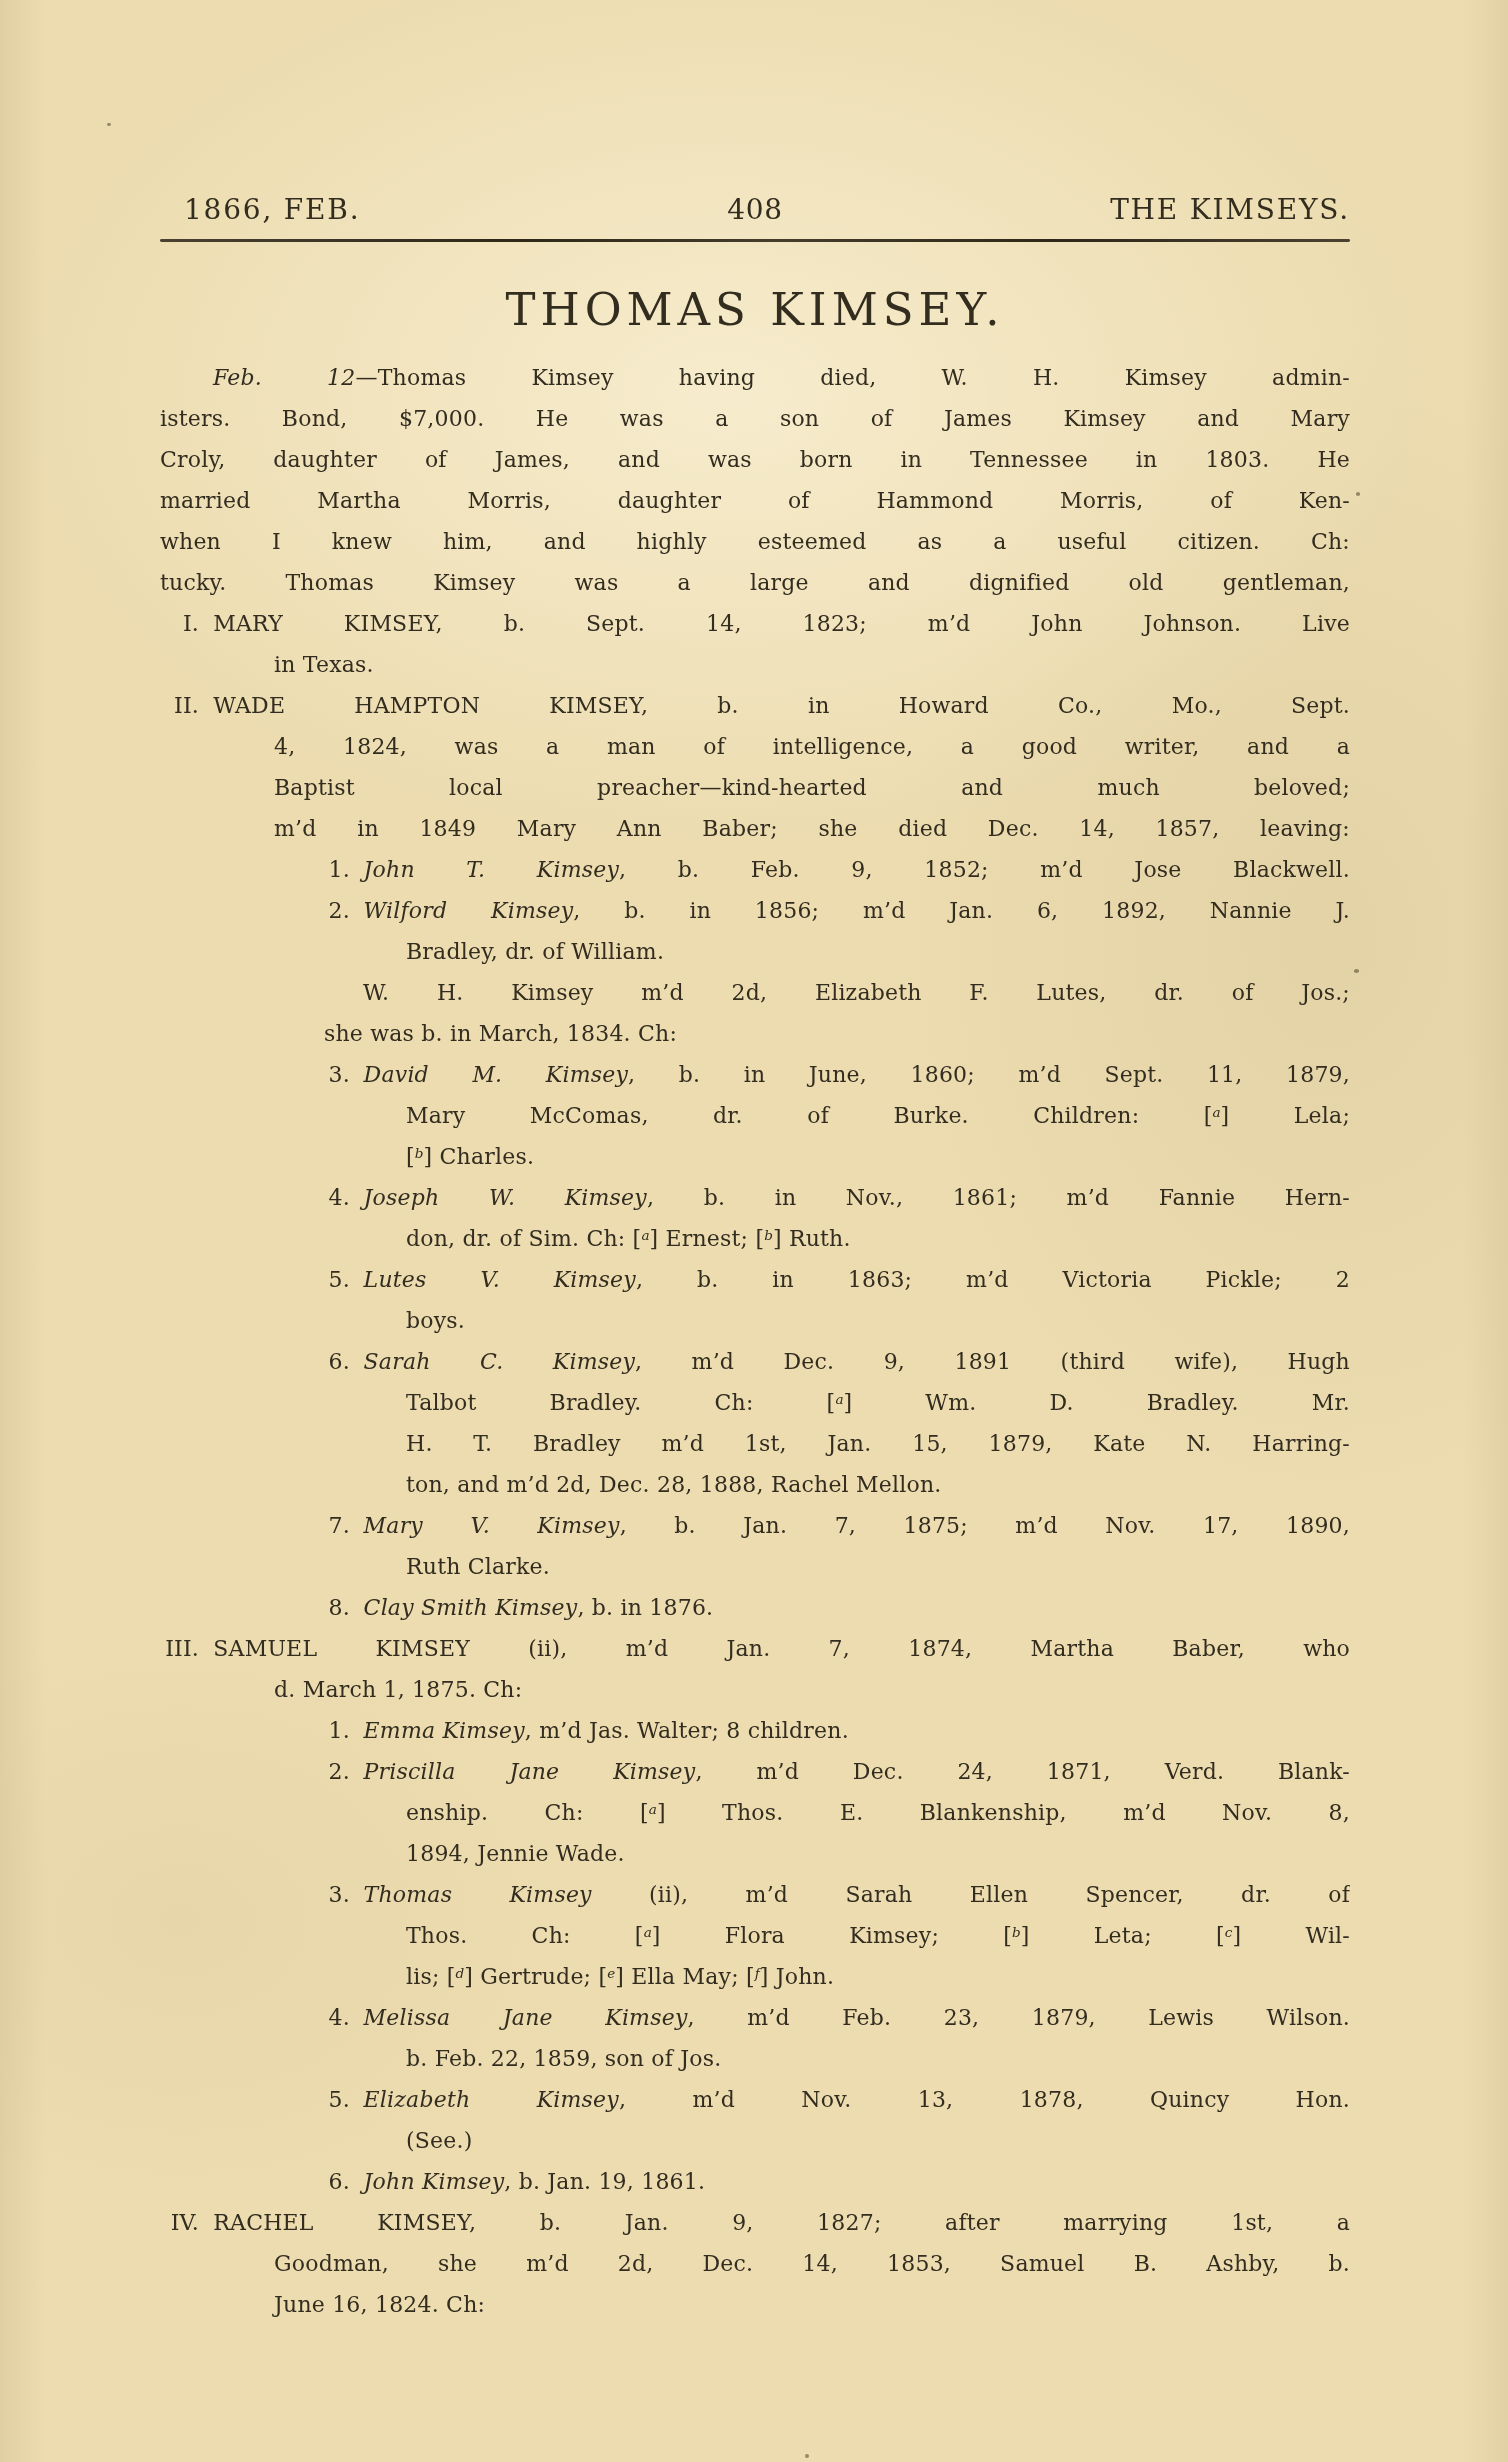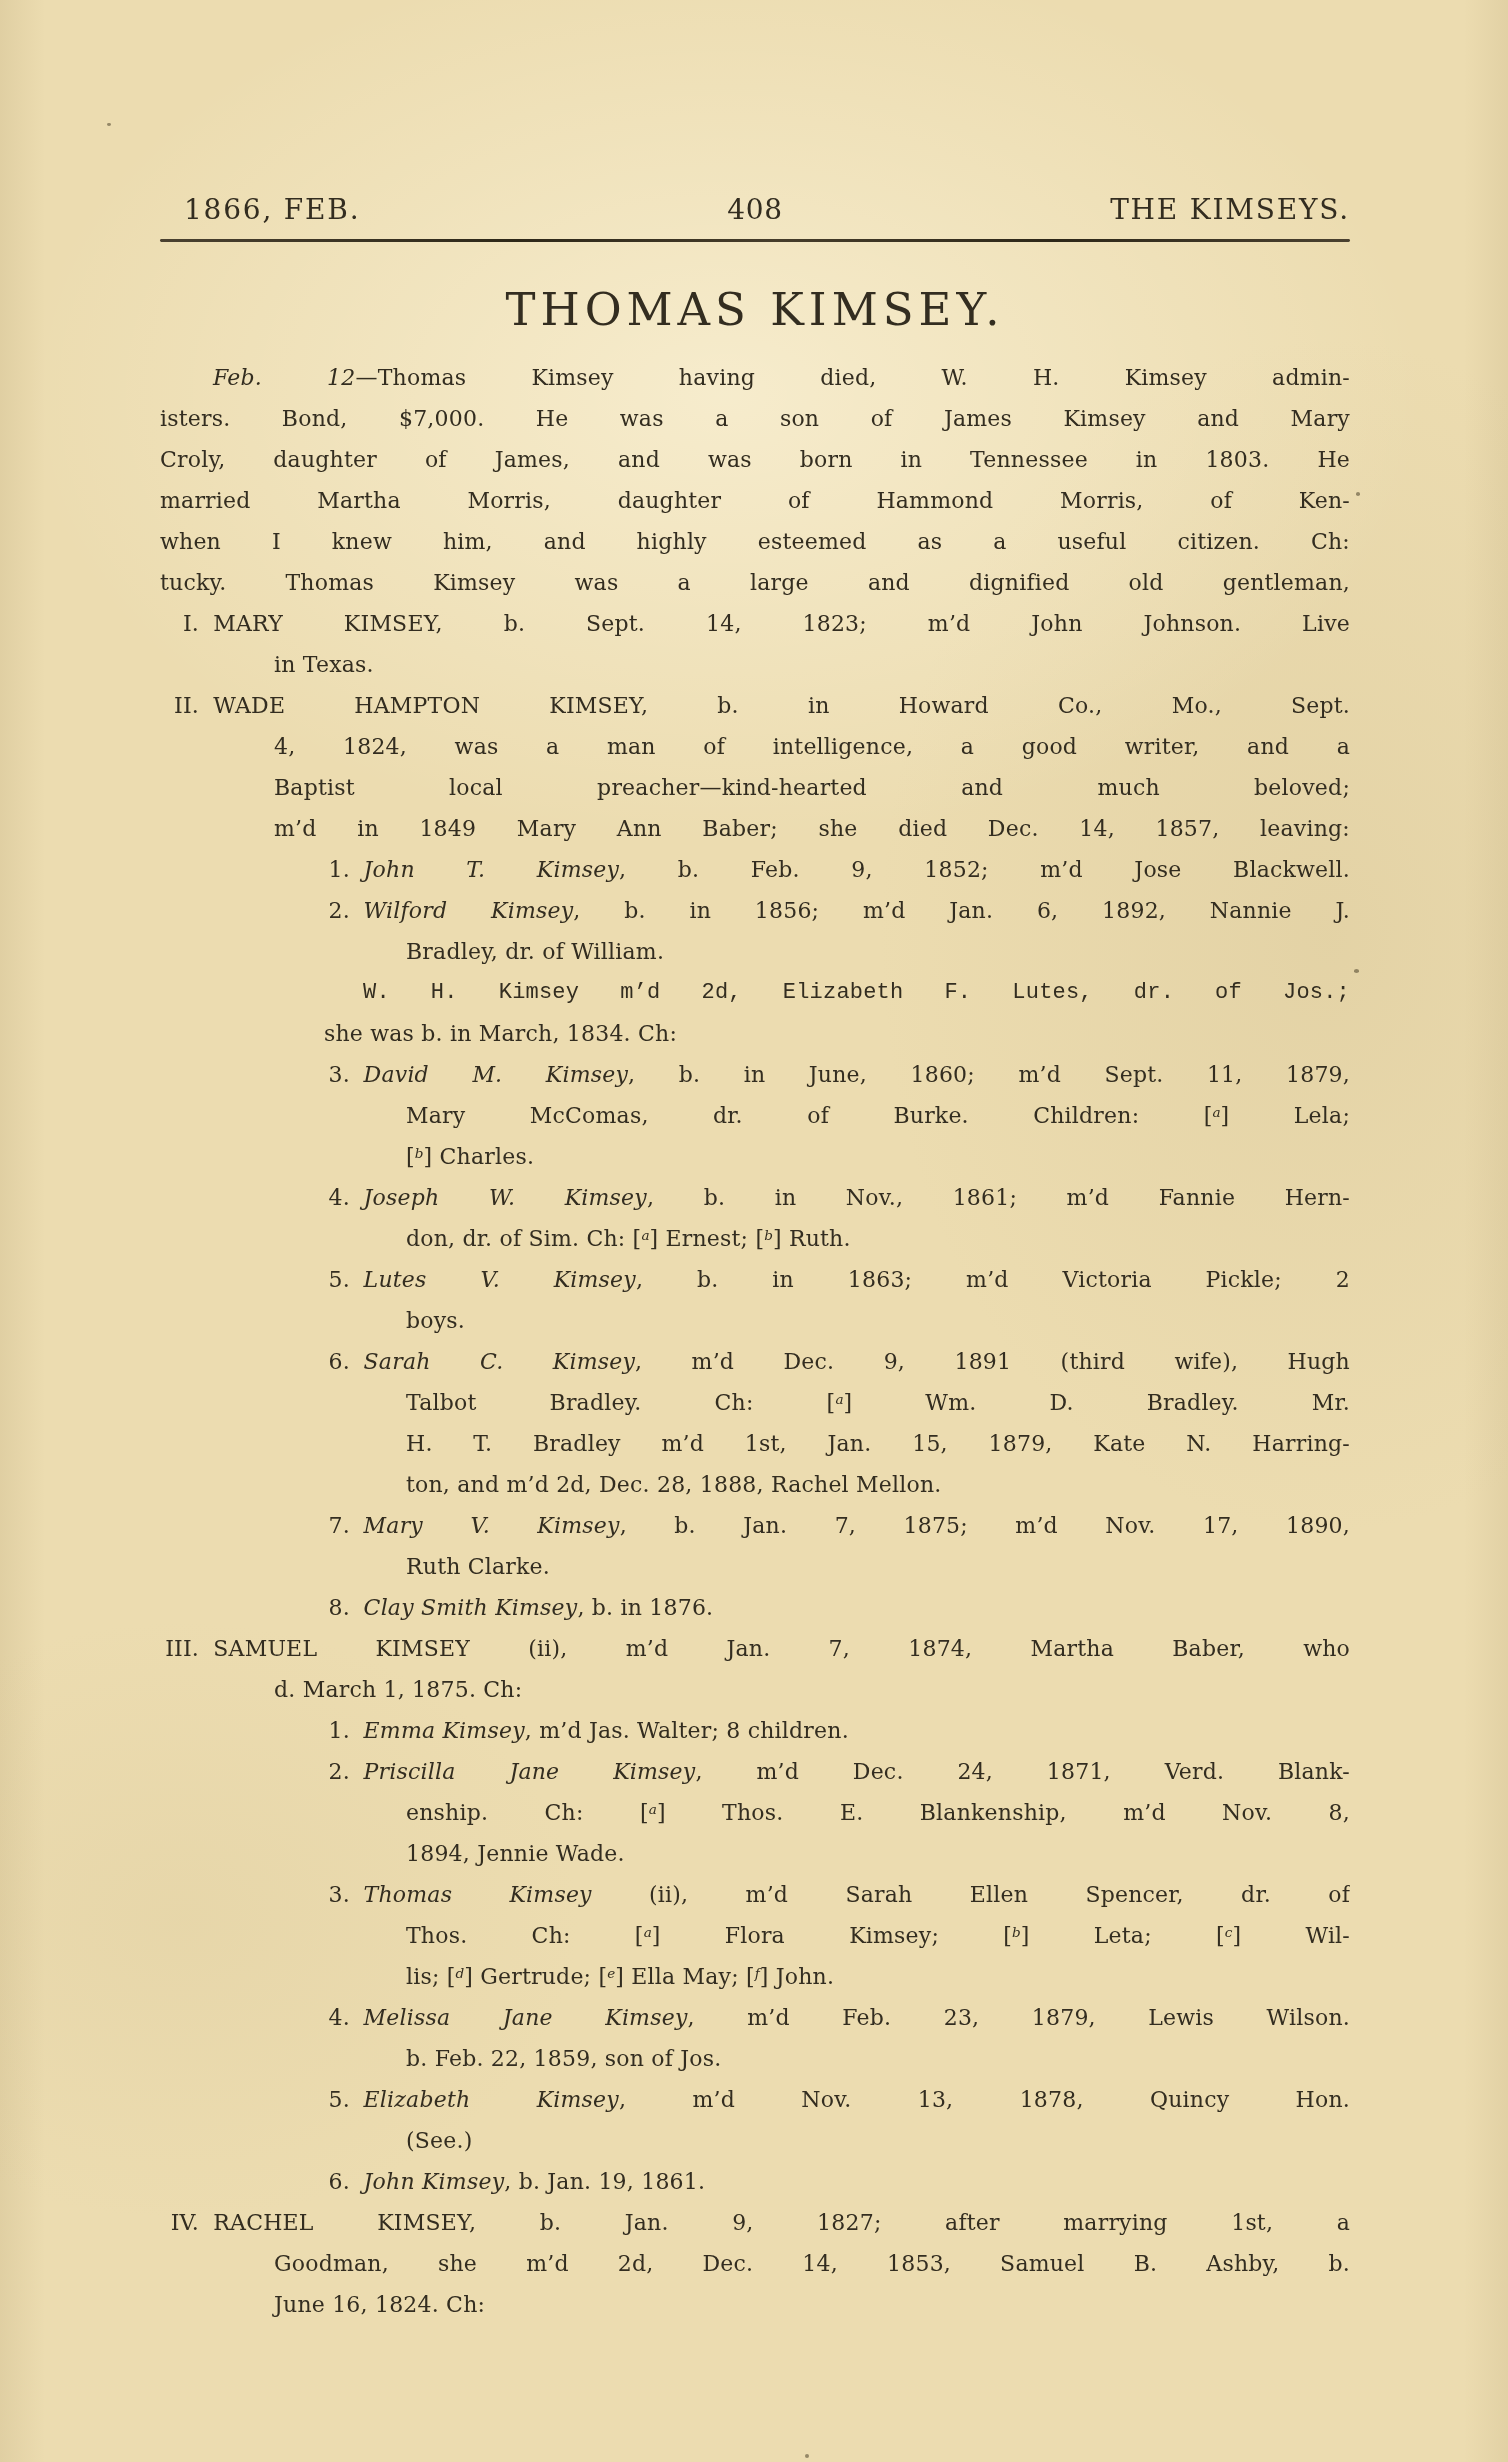--- a/index.html
+++ b/index.html
@@ -23,21 +23,21 @@
   .rule{position:absolute;left:160px;top:239px;width:1190px;height:2.9px;border-radius:1.4px;
         background:linear-gradient(90deg,#4a4130 0%,#2e2819 30%,#463d2b 52%,#2e2819 75%,#4a4130 100%);}
   .ttl{position:absolute;left:160px;top:283px;width:1190px;text-align:center;
        font-size:45px;letter-spacing:5px;}
   .col{position:absolute;left:160px;top:357px;width:1190px;font-size:22px;}
   .ln{height:41px;line-height:41px;overflow:hidden;text-align:justify;letter-spacing:0.2px;white-space:normal;}
   .ln.j::after{content:"";display:inline-block;width:100%;height:0;vertical-align:top;}
   .if{padding-left:53px;}
   .i1{padding-left:114px;}
   .i2{padding-left:164px;}
-  .i2f{padding-left:203px;font-family:Liberation Mono, monospace;}
+  .i2f{padding-left:203px;}
   .i3{padding-left:246px;}
   .mk1{display:inline-block;width:57px;margin-left:-18px;margin-right:14.3px;text-align:right;}
   .mk2{display:inline-block;width:26px;margin-right:13.6px;text-align:right;}
   i{font-style:italic;}
   sup.sb{font-size:62%;font-style:italic;vertical-align:baseline;position:relative;top:-0.42em;letter-spacing:0;}
   .speck{position:absolute;border-radius:50%;background:rgba(62,52,30,0.5);}
 </style>
 </head>
 <body>
 

